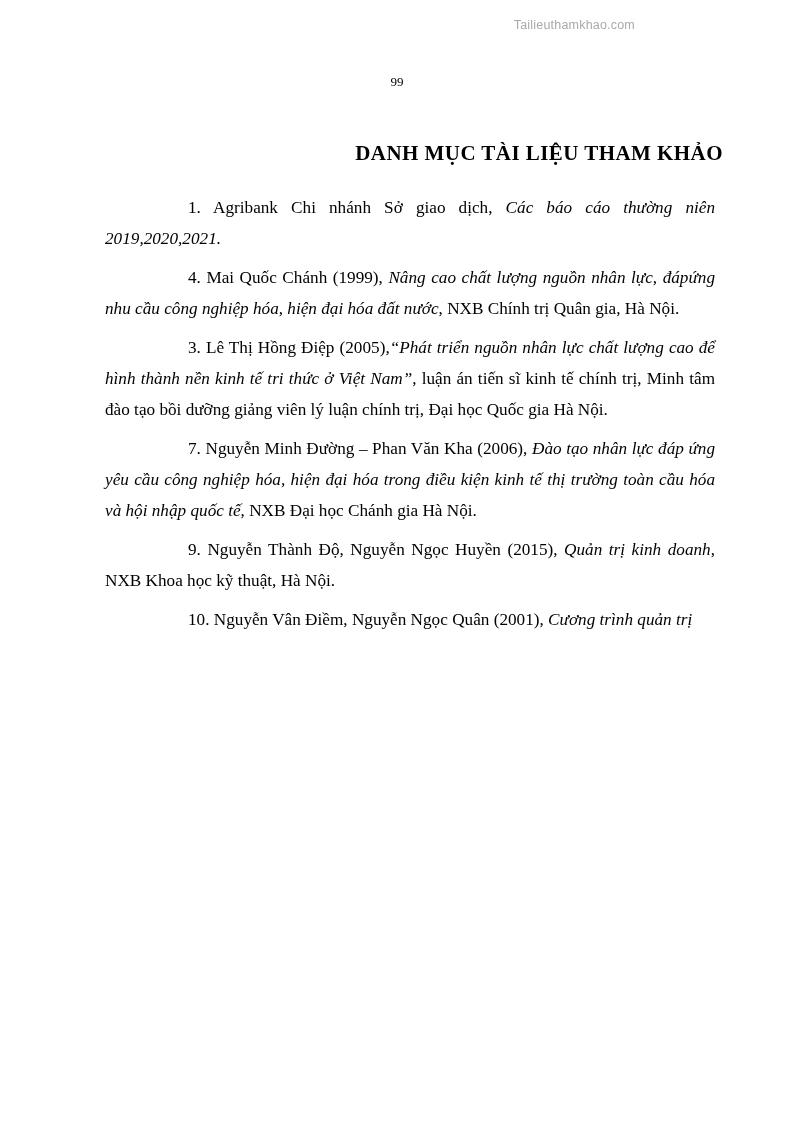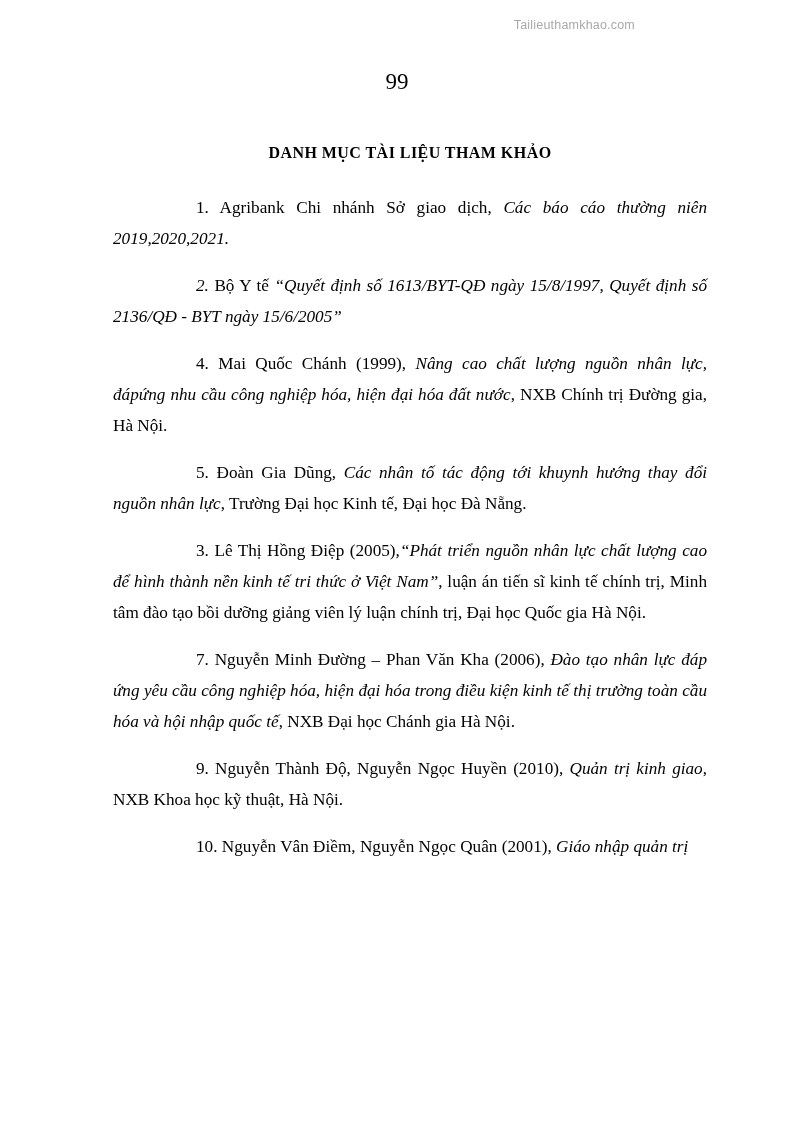--- a/index.html
+++ b/index.html
@@ -37,54 +37,54 @@
     user-select: none;
   }
 
   
   .folio {
     position: absolute;
     left: 0;
     top: 60px;
     width: 794px;
     text-align: center;
-    font-size: 23px;
+    font-size: 13px;
     line-height: 20px;
   }
 
   
   .content {
     position: absolute;
     left: 97px;
     top: 128px;
     width: 626px;
   }
 
   .doc-title {
-    font-size: 16px;
+    font-size: 21px;
     font-weight: bold;
-    text-align: center;
+    text-align: right;
     letter-spacing: 0.45px;
     line-height: 26px;
     margin: 0 0 26px 0;
   }
 
   .ref-list {
     margin: 0;
     padding: 0;
     list-style: none;
   }
 
   .ref-item {
     font-size: 17.2px;
     line-height: 31px;
     text-align: justify;
     text-justify: inter-word;
     text-indent: 83px;
-    margin: 16px;
+    margin: 8px;
     padding: 0;
     hyphens: none;
   }
 
   .ref-item i,
   .ref-item .it {
     font-style: italic;
   }
 
   
@@ -100,23 +100,21 @@
   <div class="watermark">Tailieuthamkhao.com</div>
 
   <div class="folio">99</div>
 
   <div class="content">
 
     <h1 class="doc-title">DANH MỤC TÀI LIỆU THAM KHẢO</h1>
 
     <div class="ref-list">
         <p class="ref-item"><span>1. Agribank Chi nhánh Sở giao dịch, </span><span class="it">Các báo cáo thường niên 2019,2020,2021.</span></p>
-        <p class="ref-item"><span class="it">2. </span><span>Bộ Y tế  </span><span class="it">“Quyết định số 1613/BYT-QĐ ngày 15/8/1997, Quyết định số 2136/QĐ - BYT ngày 15/6/2005”</span></p>
-        <p class="ref-item"><span>4. Mai Quốc Chánh (1999), </span><span class="it">Nâng cao chất lượng nguồn nhân lực, đápứng nhu cầu công nghiệp hóa, hiện đại hóa đất nước</span><span>, NXB Chính trị Đường gia, Hà Nội.</span></p>
-        <p class="ref-item"><span>5. Đoàn Gia Dũng, </span><span class="it">Các nhân tố tác động tới khuynh hướng thay đổi nguồn nhân lực</span><span>, Trường Đại học Kinh tế, Đại học Đà Nẵng.</span></p>
+        <p class="ref-item"><span>4. Mai Quốc Chánh (1999), </span><span class="it">Nâng cao chất lượng nguồn nhân lực, đápứng nhu cầu công nghiệp hóa, hiện đại hóa đất nước</span><span>, NXB Chính trị Quân gia, Hà Nội.</span></p>
         <p class="ref-item"><span>3. Lê Thị Hồng Điệp (2005)</span><span class="it">,“Phát triển nguồn nhân lực chất lượng cao để hình thành nền kinh tế tri thức ở Việt Nam”</span><span>, luận án tiến sĩ kinh tế chính trị, Minh tâm đào tạo bồi dưỡng giảng viên lý luận chính trị, Đại học Quốc gia Hà Nội.</span></p>
         <p class="ref-item"><span>7. Nguyễn Minh Đường – Phan Văn Kha (2006), </span><span class="it">Đào tạo nhân lực đáp ứng yêu cầu công nghiệp hóa, hiện đại hóa trong điều kiện kinh tế thị trường toàn cầu hóa và hội nhập quốc tế</span><span>, NXB Đại học Chánh gia Hà Nội.</span></p>
-        <p class="ref-item"><span>9. Nguyễn Thành Độ, Nguyễn Ngọc Huyền (2010), </span><span class="it">Quản trị kinh giao</span><span>, NXB Khoa học kỹ thuật, Hà Nội.</span></p>
-        <p class="ref-item last-line"><span>10. Nguyễn Vân Điềm, Nguyễn Ngọc Quân (2001), </span><span class="it">Giáo nhập quản trị</span></p>
+        <p class="ref-item"><span>9. Nguyễn Thành Độ, Nguyễn Ngọc Huyền (2015), </span><span class="it">Quản trị kinh doanh</span><span>, NXB Khoa học kỹ thuật, Hà Nội.</span></p>
+        <p class="ref-item last-line"><span>10. Nguyễn Vân Điềm, Nguyễn Ngọc Quân (2001), </span><span class="it">Cương trình quản trị</span></p>
       </div>
 
   </div>
 </div>
 
 </body></html>

